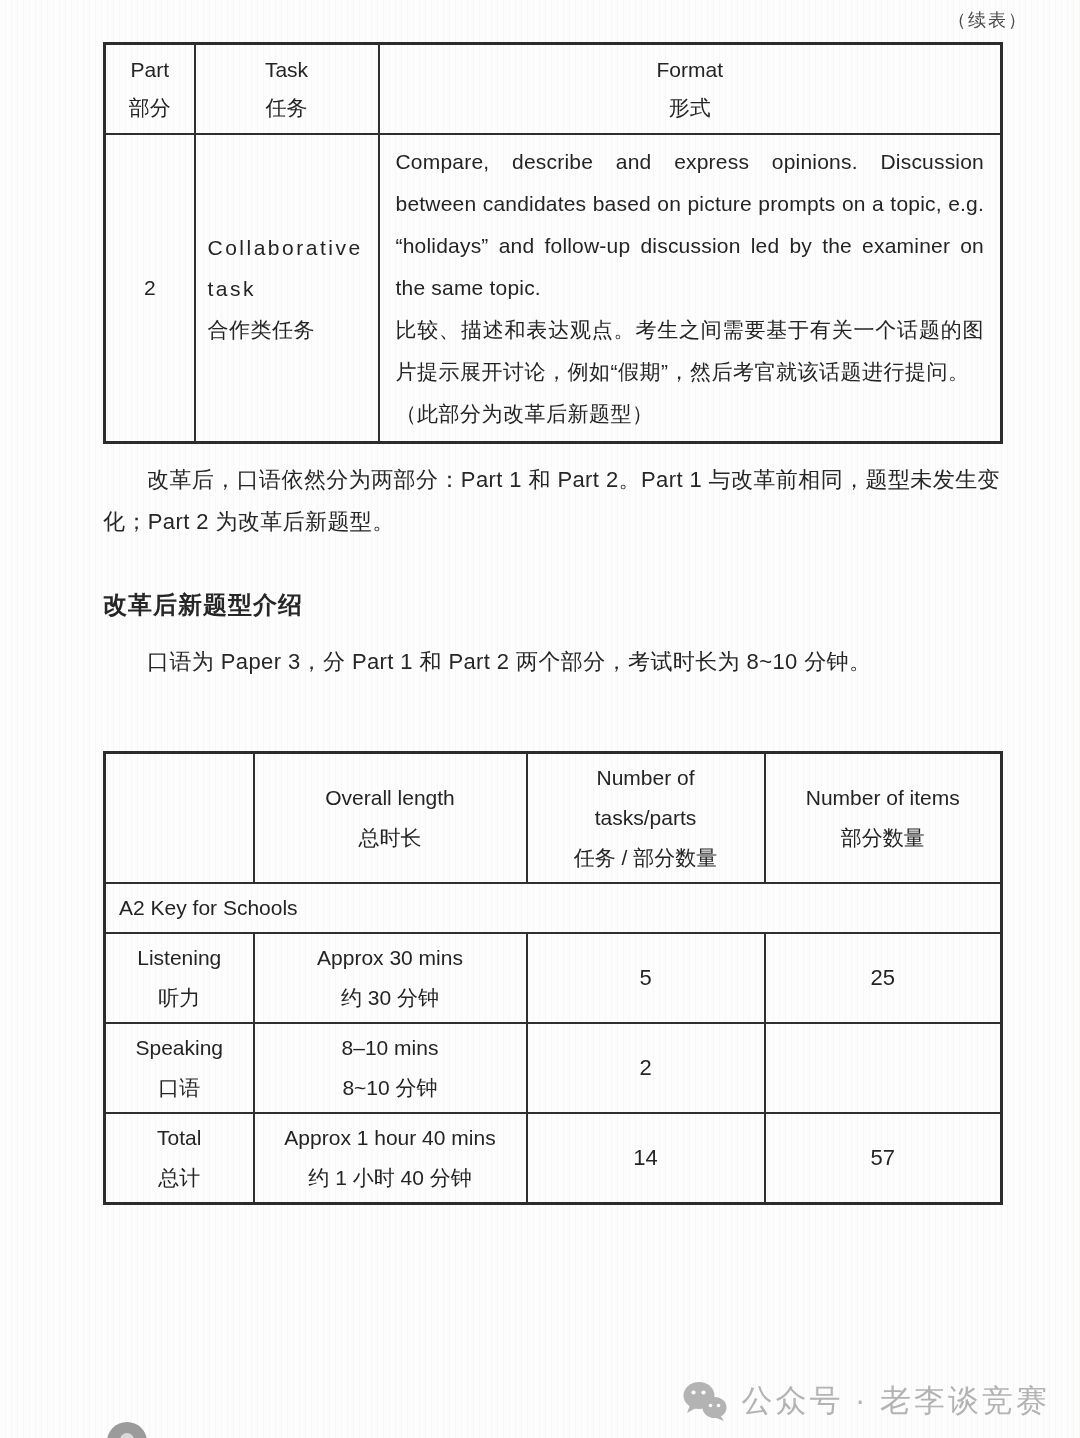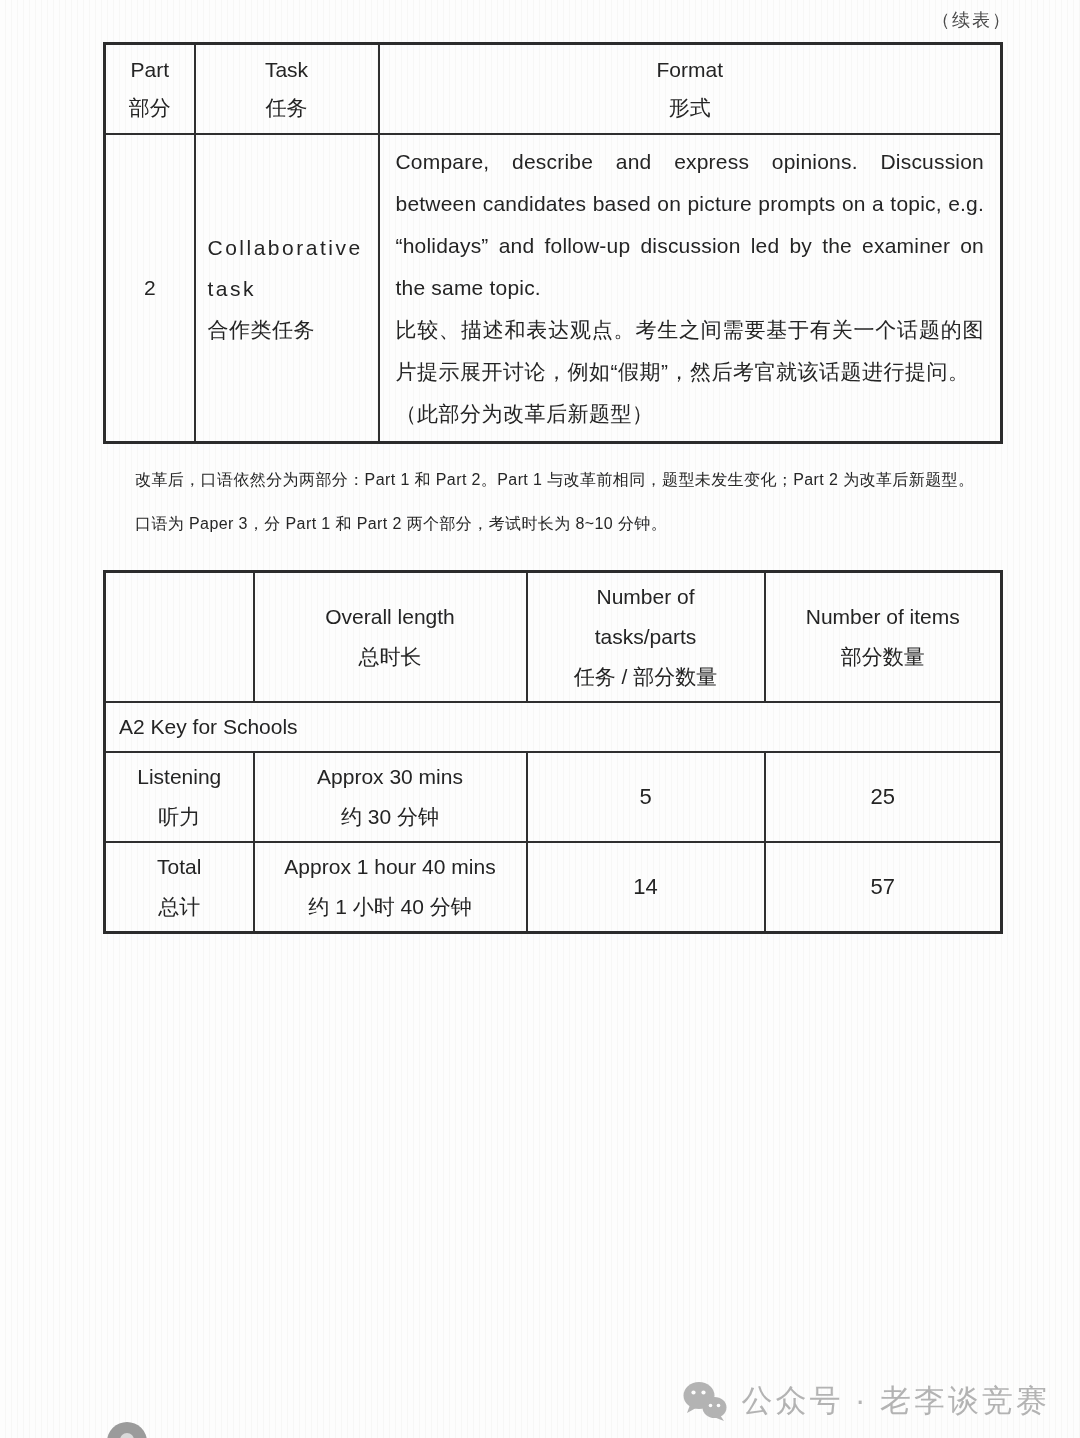--- a/index.html
+++ b/index.html
@@ -10,21 +10,21 @@
     background:#fdfdfd;
   }
   .page{
     position:relative;width:1080px;height:1438px;overflow:hidden;
     background:repeating-linear-gradient(90deg,#fdfdfd 0 5px,#f7f7f6 5px 6px);
   }
   .content{margin:0 80px 0 103px;width:897px;}
 
   
   .continued{
-    position:absolute;top:8px;right:68px;
+    position:absolute;top:8px;right:52px;
     font-size:18px;color:#4a4a4a;letter-spacing:2px;
     font-family:Liberation Serif, serif;
   }
 
   
   table{border-collapse:collapse;table-layout:fixed;width:897px;background:transparent;}
   .doc-table{border:3px solid #2c2c2c;}
   .doc-table td,.doc-table th{
     border:2px solid #2f2f2f;
     font-weight:normal;
@@ -43,33 +43,33 @@
   .t1 .cell-task{text-align:left;vertical-align:middle;padding:8px 12px;}
   .t1 .task-en{letter-spacing:2.5px;line-height:41px;}
   .t1 .task-zh{letter-spacing:0.5px;line-height:41px;}
   .t1 .cell-format{text-align:left;vertical-align:middle;padding:6px 16px;}
   .t1 .fmt-en{text-align:justify;line-height:42px;letter-spacing:0.2px;}
   .t1 .fmt-zh{text-align:justify;line-height:42px;letter-spacing:0.5px;}
   .t1 .fmt-note{line-height:42px;letter-spacing:0.5px;text-align:left;}
 
   
   .para{
-    font-size:16px;line-height:42px;letter-spacing:0.4px;
+    font-size:22px;line-height:42px;letter-spacing:0.4px;
     text-align:justify;text-indent:2em;margin:0;
   }
   .p1{margin-top:15px;}
   .section-heading{
     margin-top:46px;font-size:24px;font-weight:bold;
     letter-spacing:1px;line-height:32px;
   }
   .p2{margin-top:24px;}
   .p3{margin-top:2px;}
 
   
-  .t2{margin-top:25px;border-radius:13px;}
+  .t2{margin-top:68px;border-radius:13px;}
   .t2 .c1{width:149px;}
   .t2 .c2{width:273px;}
   .t2 .c3{width:238px;}
   .t2 .c4{width:237px;}
   .t2 .hrow th{height:78px;line-height:40px;}
   .t2 .group-row td{height:40px;text-align:left;padding-left:13px;line-height:40px;}
   .t2 .r-reading td{height:120px;}
   .t2 .r-listening td{height:76px;}
   .t2 .r-speaking td{height:80px;}
   .t2 .r-total td{height:73px;}
@@ -134,20 +134,21 @@
           <div class="fmt-en">Compare, describe and express opinions. Discussion between candidates based on picture prompts on a topic, e.g. “holidays” and follow-up discussion led by the examiner on the same topic.</div>
           <div class="fmt-zh">比较、描述和表达观点。考生之间需要基于有关一个话题的图片提示展开讨论，例如“假期”，然后考官就该话题进行提问。</div>
           <div class="fmt-note">（此部分为改革后新题型）</div>
         </td>
       </tr>
     </tbody>
       </table>
 
     <p class="para p1">改革后，口语依然分为两部分：Part 1 和 Part 2。Part 1 与改革前相同，题型未发生变化；Part 2 为改革后新题型。</p>
 
+    <h2 class="section-heading">改革后新题型介绍</h2>
 
     <p class="para p3">口语为 Paper 3，分 Part 1 和 Part 2 两个部分，考试时长为 8~10 分钟。</p>
 
     <table class="doc-table t2">
       <colgroup>
           <col class="c1">
           <col class="c2">
           <col class="c3">
           <col class="c4">
         </colgroup>
@@ -174,20 +175,32 @@
         <td>
           <div>Listening</div>
           <div>听力</div>
         </td>
         <td>
           <div>Approx 30 mins</div>
           <div>约 30 分钟</div>
         </td>
         <td class="num">5</td>
         <td class="num">25</td>
+      </tr>
+      <tr class="r-speaking">
+        <td>
+          <div>Speaking</div>
+          <div>口语</div>
+        </td>
+        <td>
+          <div>8–10 mins</div>
+          <div>8~10 分钟</div>
+        </td>
+        <td class="num">2</td>
+        <td class="num"></td>
       </tr>
       <tr class="r-total">
         <td>
           <div>Total</div>
           <div>总计</div>
         </td>
         <td>
           <div>Approx 1 hour 40 mins</div>
           <div>约 1 小时 40 分钟</div>
         </td>

